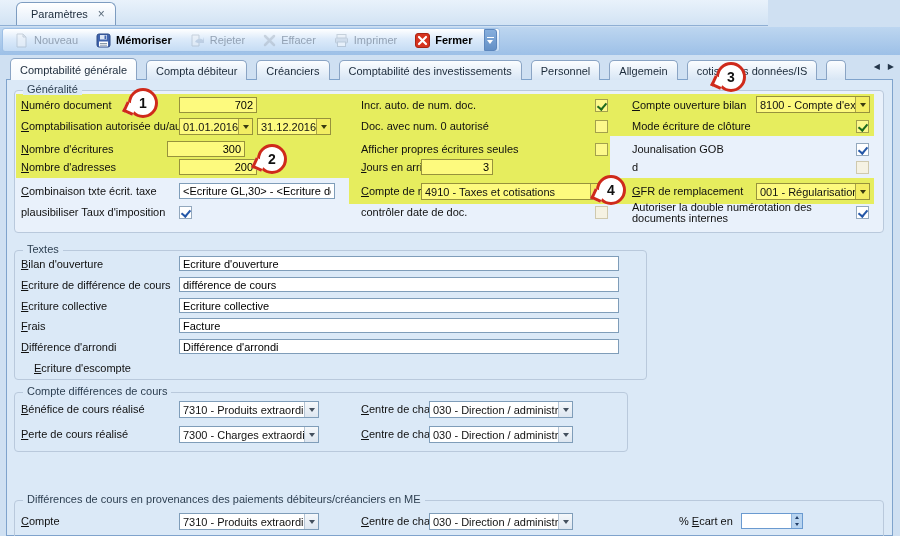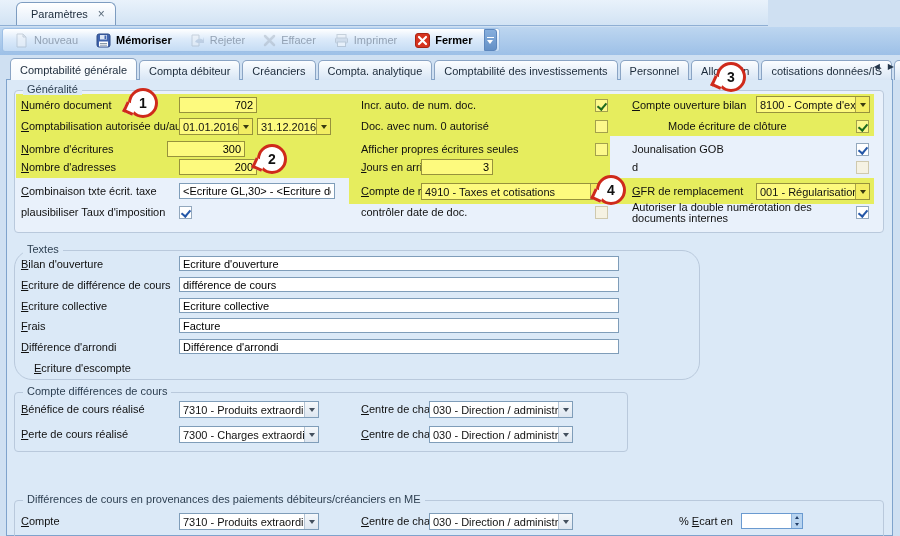--- a/index.html
+++ b/index.html
@@ -30,21 +30,21 @@
   .tbtn.disabled .ticon { opacity:.45; }
   .ticon { display:flex; align-items:center; }
   .overflow-btn { width:13px; height:22px; margin-left:2px; border-radius:0 3px 3px 0;
                   background:linear-gradient(#86aedd,#6490c6); border:1px solid #5d87bd;
                   display:flex; flex-direction:column; align-items:center; justify-content:center; gap:2px; }
   .ovf-line { width:7px; height:1px; background:#fff; }
   .ovf-arrow { width:0; height:0; border-left:3px solid transparent; border-right:3px solid transparent; border-top:4px solid #fff; }
 
   
   .page-tabs { position:absolute; left:10px; top:58px; height:22px; display:flex; align-items:flex-end; z-index:3; }
-  .ptab { height:20px; padding:0 9px; margin-right:2px; display:flex; align-items:center;
+  .ptab { height:20px; padding:0 9px; margin-right:9px; display:flex; align-items:center;
           background:linear-gradient(#fbfdff,#d8e6f5); border:1px solid #8aa4c4;
           border-bottom:none; border-radius:5px 5px 0 0; color:#1b2a3a; white-space:nowrap; cursor:default; }
   .ptab.active { height:22px; background:linear-gradient(#ffffff,#f4f9fd); font-weight:normal; position:relative; z-index:4; }
   .tab-scroll { position:absolute; right:6px; top:62px; display:flex; gap:8px; z-index:3; color:#24364a; font-size:8px; }
   .tsb { cursor:default; }
 
   
   .panel { position:absolute; left:6px; top:79px; width:887px; height:457px;
            background:#dbe9f7; border:1px solid #7fa3cc; }
 
@@ -173,23 +173,20 @@
 
 <div class="page-tabs">
   <div class="ptab active">
       <span>Comptabilité générale</span>
     </div>
   <div class="ptab">
       <span>Compta débiteur</span>
     </div>
   <div class="ptab">
       <span>Créanciers</span>
-    </div>
-  <div class="ptab">
-      <span>Compta. analytique</span>
     </div>
   <div class="ptab">
       <span>Comptabilité des investissements</span>
     </div>
   <div class="ptab">
       <span>Personnel</span>
     </div>
   <div class="ptab">
       <span>Allgemein</span>
     </div>
@@ -253,38 +250,38 @@
     <span class="lbl" style="left:346px;top:113px;">contrôler date de doc.</span>
     <div class="cb cb-dim" style="left:580px;top:115px;"></div>
 
     <span class="lbl" style="left:617px;top:6px;"><u>C</u>ompte ouverture bilan</span>
     <div class="combo yellow" style="left:741px;top:5px;width:114px;">
       <span class="combo-val">8100 - Compte d'exploitati</span>
       <span class="combo-arrow">
           <i></i>
         </span>
     </div>
-    <span class="lbl" style="left:617px;top:27px;margin-left:36px;">Mode écriture de clôture</span>
+    <span class="lbl" style="left:617px;top:27px;">Mode écriture de clôture</span>
     <div class="cb cb-yellow on" style="left:841px;top:29px;"></div>
     <span class="lbl" style="left:617px;top:50px;">Jounalisation GOB</span>
     <div class="cb cb-white on" style="left:841px;top:52px;"></div>
     <span class="lbl" style="left:617px;top:68px;">d</span>
     <div class="cb cb-dim" style="left:841px;top:70px;"></div>
     <span class="lbl" style="left:617px;top:92px;"><u>G</u>FR de remplacement</span>
     <div class="combo yellow" style="left:741px;top:92px;width:114px;">
       <span class="combo-val">001 - Régularisation corpo</span>
       <span class="combo-arrow">
           <i></i>
         </span>
     </div>
     <span class="lbl wrap2" style="left:617px;top:111px;width:212px;">Autoriser la double numérotation des documents internes</span>
     <div class="cb cb-white on" style="left:841px;top:115px;"></div>
   </div>
 
-  <div class="group" style="left:7px;top:170px;width:686px;height:130px;border-radius:18px;">
+  <div class="group" style="left:7px;top:170px;width:633px;height:130px;">
     <span class="legend">Textes</span>
     <span class="lbl" style="left:6px;top:5px;"><u>B</u>ilan d'ouverture</span>
     <input class="tfield" style="left: 164px; top: 5px; width: 440px; height: 15px;" value="Ecriture d'ouverture">
     <span class="lbl" style="left:6px;top:26px;"><u>E</u>criture de différence de cours</span>
     <input class="tfield" style="left: 164px; top: 26px; width: 440px; height: 15px;" value="différence de cours">
     <span class="lbl" style="left:6px;top:47px;"><u>E</u>criture collective</span>
     <input class="tfield" style="left: 164px; top: 47px; width: 440px; height: 15px;" value="Ecriture collective">
     <span class="lbl" style="left:6px;top:67px;"><u>F</u>rais</span>
     <input class="tfield" style="left: 164px; top: 67px; width: 440px; height: 15px;" value="Facture">
     <span class="lbl" style="left:6px;top:88px;"><u>D</u>ifférence d'arrondi</span>

